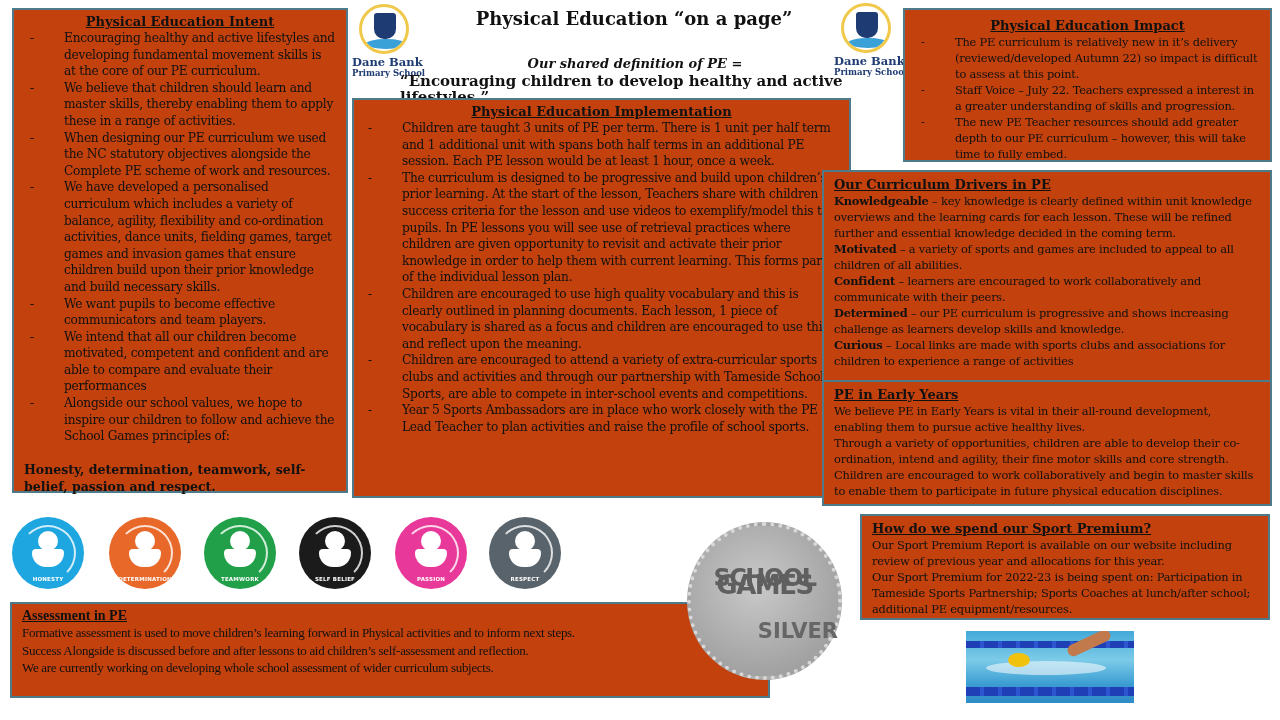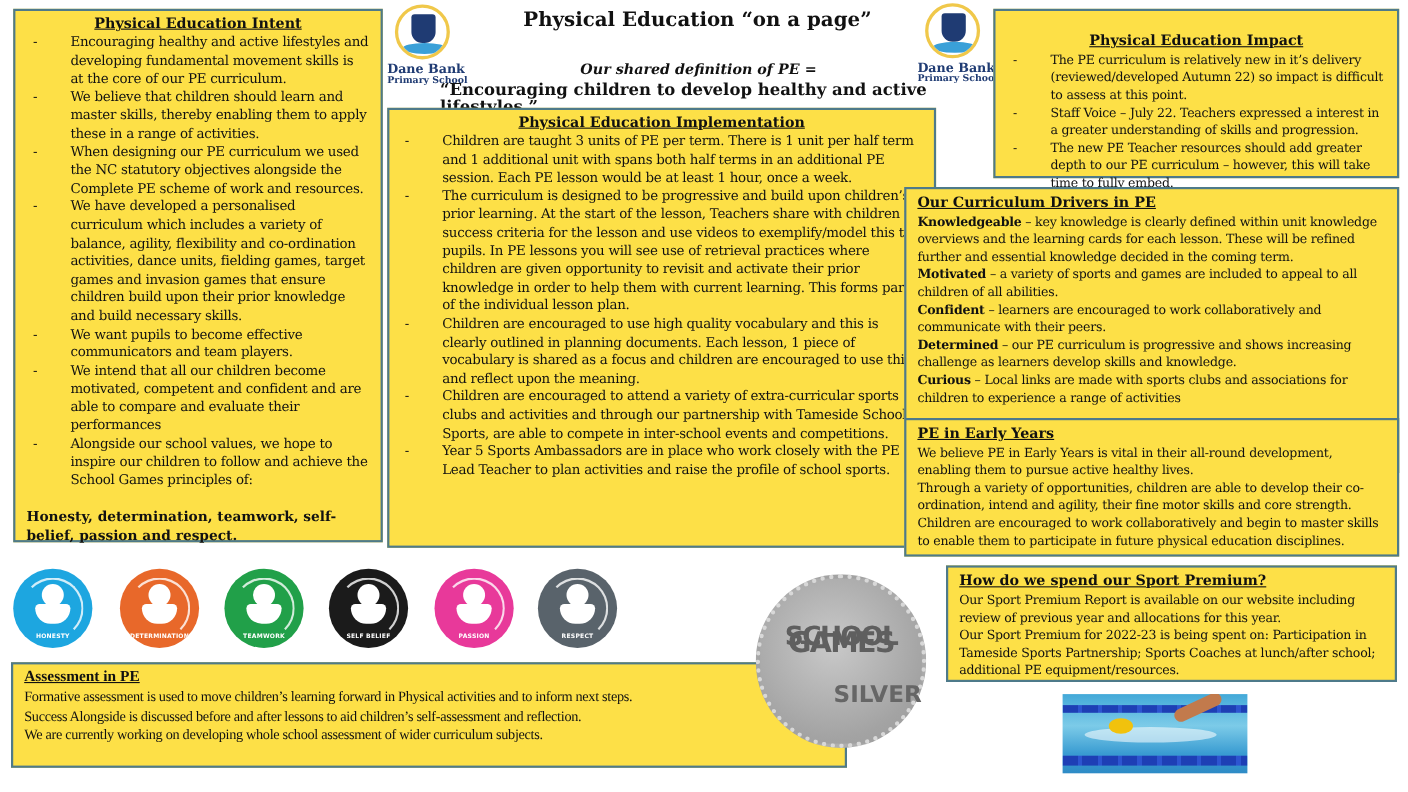--- a/index.html
+++ b/index.html
@@ -1,32 +1,32 @@
 <!DOCTYPE html>
 <html><head>
   <meta charset="utf-8">
   <style>
     * { box-sizing: border-box; margin: 0; padding: 0; }
     html, body { width: 1280px; height: 720px; background: #ffffff; overflow: hidden; }
     body { position: relative; font-family: "DejaVu Serif", "Liberation Serif", serif; color: #111; }
-    .box { position: absolute; border: 2px solid #4e7a8a; background: #fde047; }
+    .box { position: absolute; border: 2px solid #4e7a8a; background: #c2410c; }
     .box-title { font-weight: bold; text-decoration: underline; font-size: 13px; line-height: 16px; }
     .center { text-align: center; }
     ul.dash { list-style: none; }
     ul.dash li { position: relative; padding-left: 40px; }
     ul.dash li::before { content: "-"; position: absolute; left: 6px; top: 0; }
     .txt { font-size: 12.2px; line-height: 16.6px; letter-spacing: -0.25px; }
     .txt-s { font-size: 11.4px; line-height: 16px; letter-spacing: -0.2px; }
     .bold { font-weight: bold; }
 
     #intent { left: 12px; top: 8px; width: 336px; height: 485px; padding: 4px 10px 0 10px; }
     #intent .principles { margin-top: 16px; font-weight: bold; font-size: 12.5px; line-height: 17px; }
 
     #impl { left: 352px; top: 98px; width: 499px; height: 400px; padding: 4px 8px 0 8px; }
-    #impact { left: 903px; top: 8px; width: 369px; height: 154px; padding: 20px 10px 0 10px; }
+    #impact { left: 903px; top: 8px; width: 369px; height: 154px; padding: 8px 10px 0 10px; }
     #drivers { left: 822px; top: 170px; width: 450px; height: 260px; padding: 5px 10px 0 10px; }
     #early { left: 822px; top: 380px; width: 450px; height: 126px; padding: 5px 10px 0 10px; }
     #premium { left: 860px; top: 514px; width: 410px; height: 106px; padding: 5px 10px 0 10px; }
     #assess { left: 10px; top: 602px; width: 760px; height: 96px; padding: 4px 10px 0 10px; }
     #assess .txt { font-family: "Liberation Serif", serif; font-size: 13px; line-height: 17.5px; letter-spacing: -0.3px; }
     #assess .box-title { font-family: "Liberation Serif", serif; font-size: 14px; }
 
     .header-title { position: absolute; left: 440px; top: 8px; width: 388px; text-align: center; font-size: 18px; font-weight: bold; }
     .header-def { position: absolute; left: 400px; top: 56px; width: 470px; text-align: center; font-size: 13px; font-weight: bold; font-style: italic; line-height: 16px; }
     .header-quote { position: absolute; left: 400px; top: 73px; width: 500px; text-align: left; font-size: 15px; font-weight: bold; line-height: 16px; }

